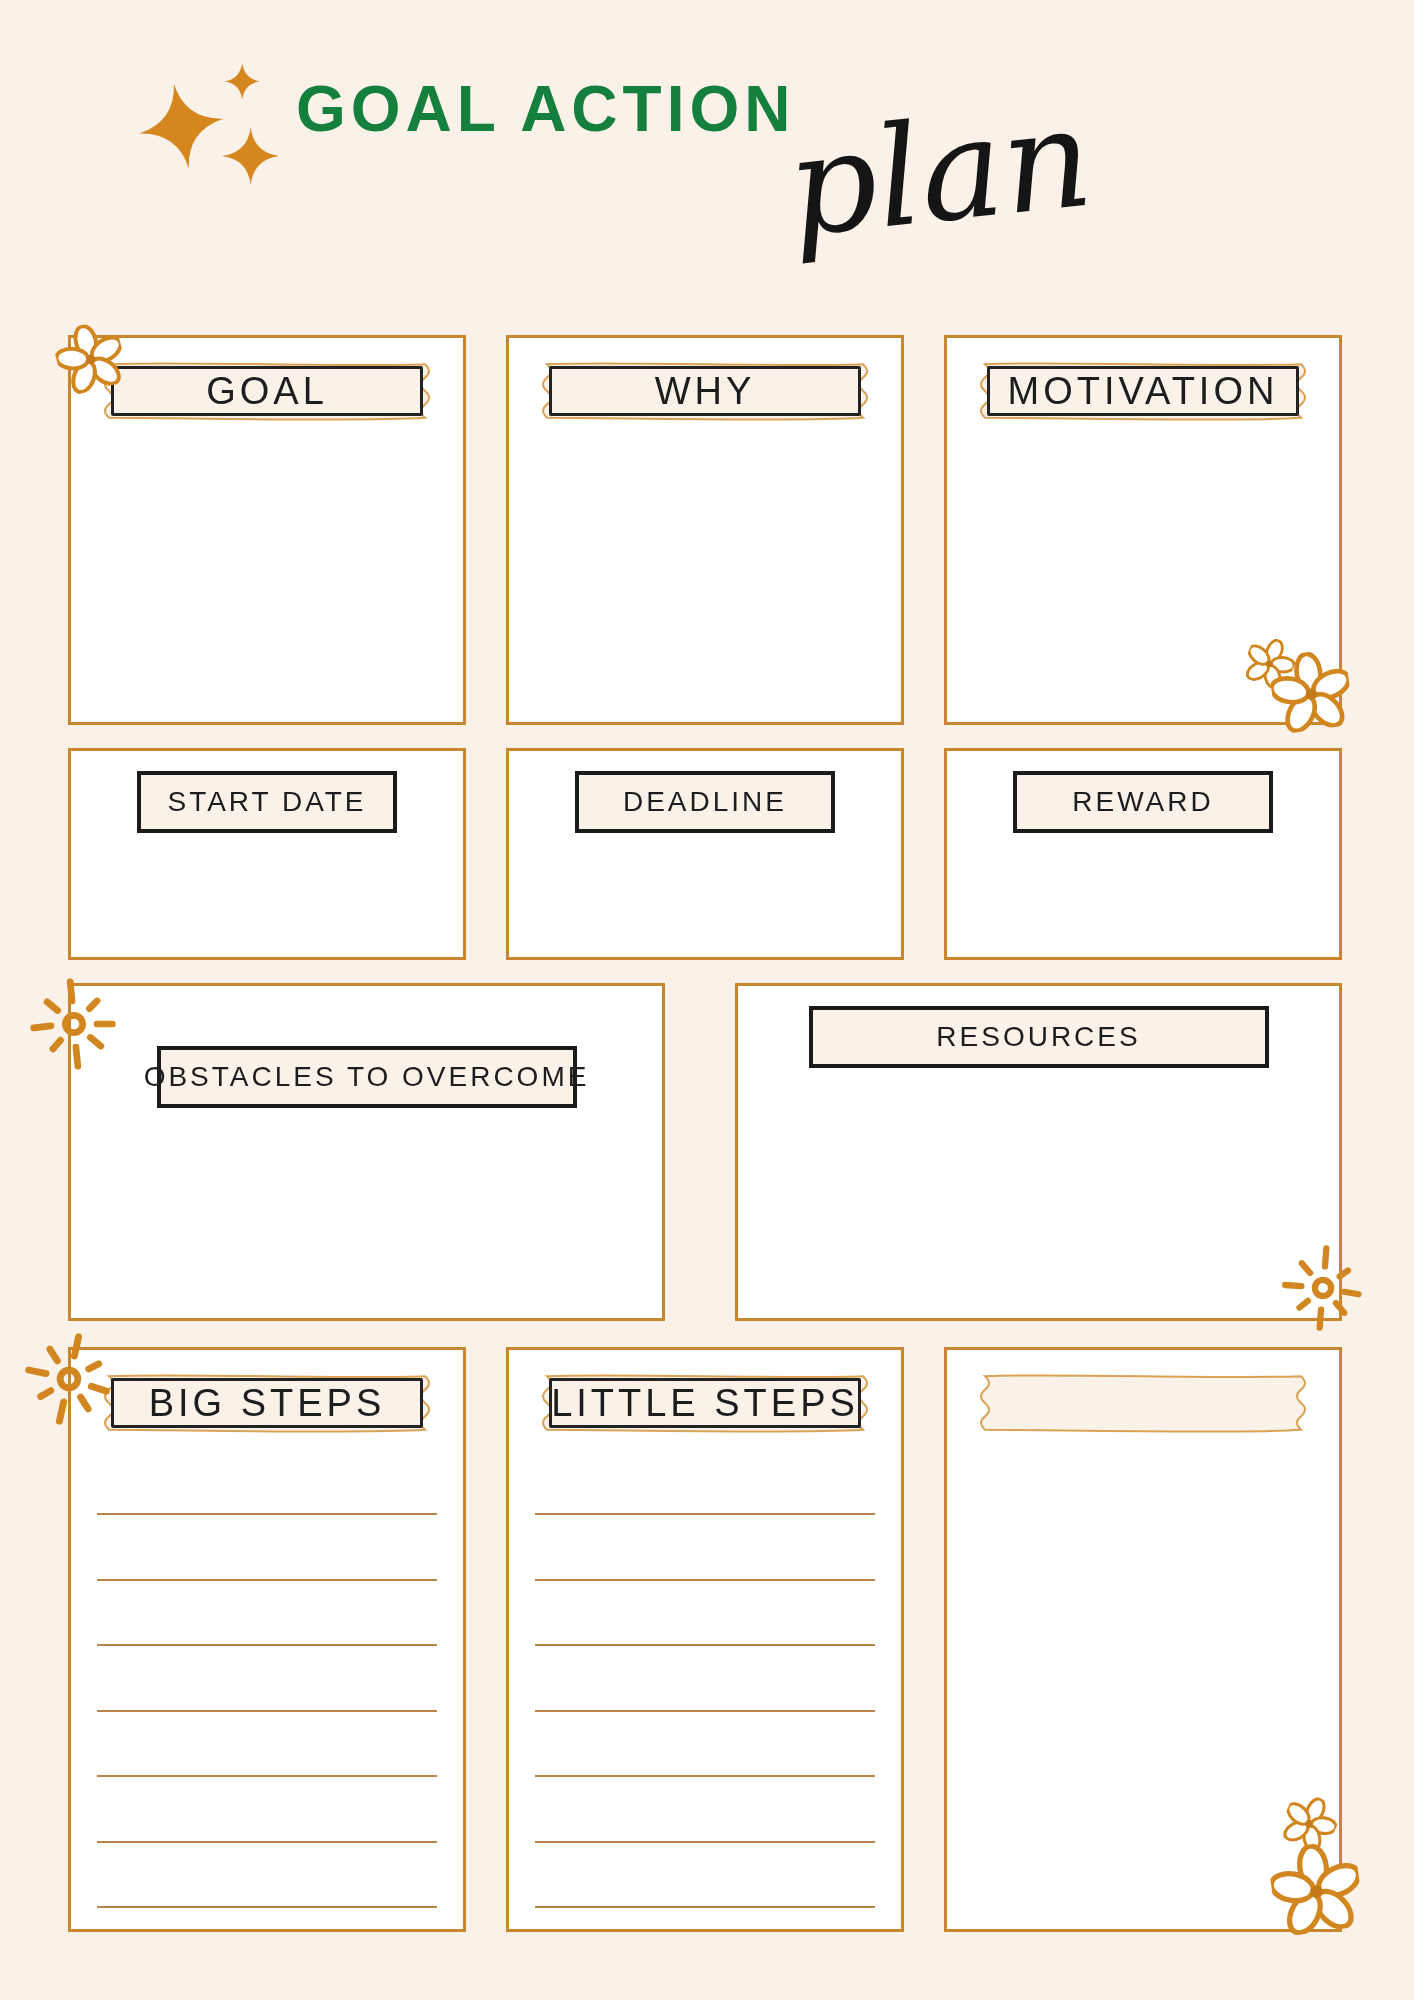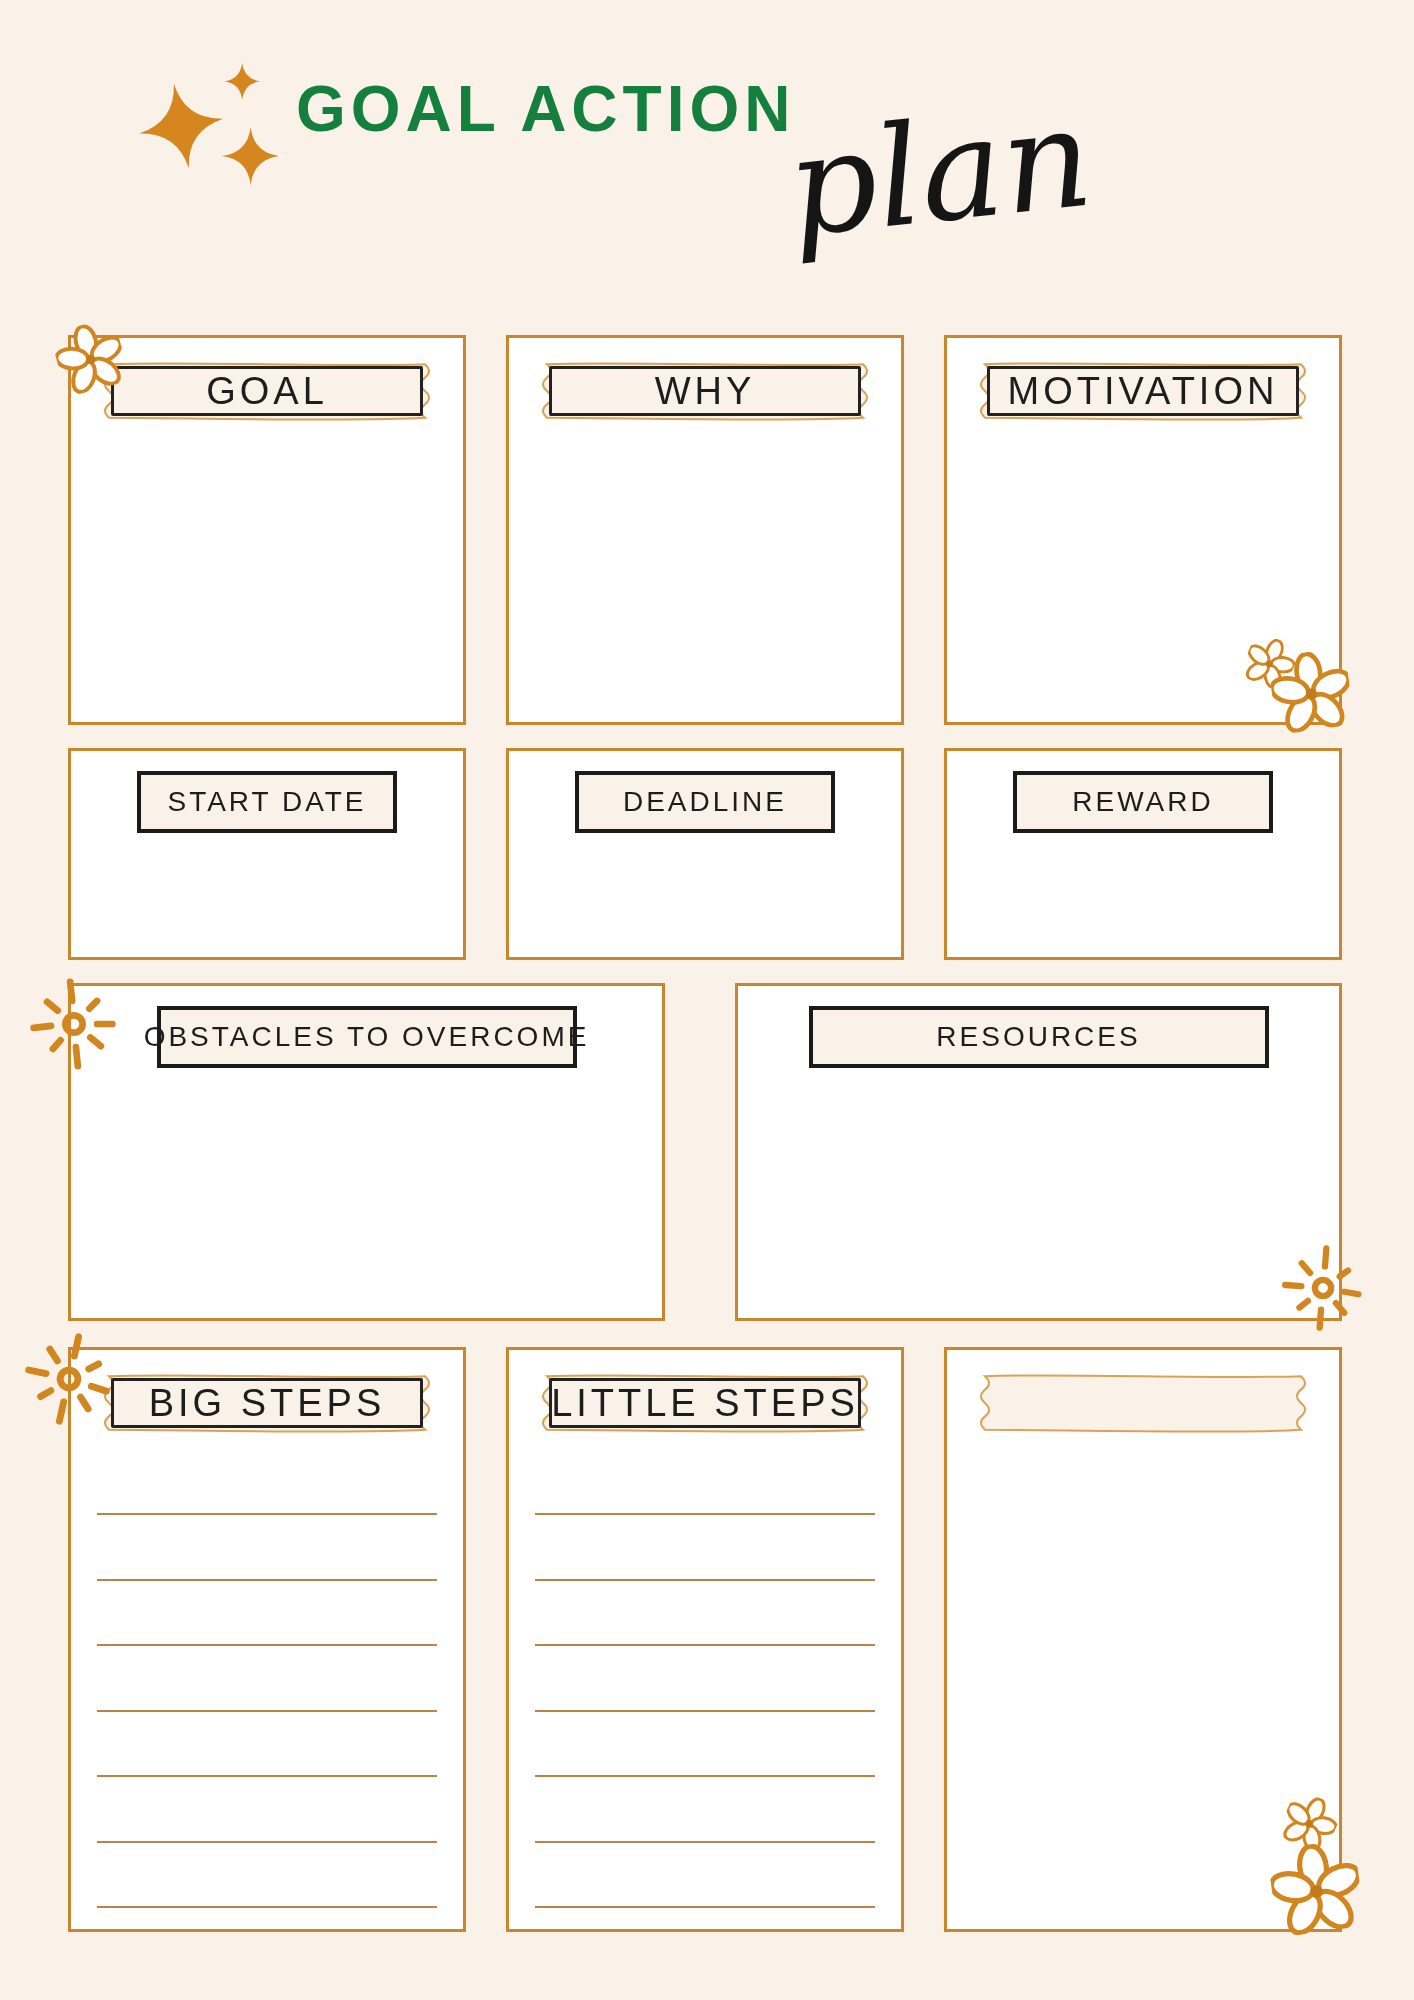--- a/index.html
+++ b/index.html
@@ -45,21 +45,21 @@
     display:flex; align-items:center; justify-content:center;
     font-size:38px; letter-spacing:4px; color:#1d1d1d; white-space:nowrap;
   }
   
   .plainlabel {
     position:absolute; top:20px; left:50%; transform:translateX(-50%);
     height:62px; border:4px solid #1b1b1b; background:#faf1e9;
     display:flex; align-items:center; justify-content:center;
     font-size:28px; letter-spacing:3px; color:#1d1d1d; white-space:nowrap;
   }
-  .w260 { width:260px; } .w420 { width:420px; } .w460 { width:460px; }
+  .w260 { width:260px; } .w420 { width:420px;margin-top:40px; } .w460 { width:460px; }
   
   .rule { position:absolute; left:26px; right:26px; height:2px; background:#b9834a; }
   .rl1{top:163px} .rl2{top:229px} .rl3{top:294px} .rl4{top:360px}
   .rl5{top:425px} .rl6{top:491px} .rl7{top:556px}
   
   .doodle { position:absolute; z-index:5; }
   .d-goal-flower     { left:57px;   top:324px;  width:66px;  height:66px;  transform:rotate(-15deg); }
   .d-mot-flower-sm   { left:1246px; top:638px;  width:48px;  height:48px;  transform:rotate(22deg); }
   .d-mot-flower-lg   { left:1272px; top:652px;  width:78px;  height:78px;  transform:rotate(-8deg); }
   .d-obs-spark       { left:26px;   top:976px;  width:96px;  height:96px; }

